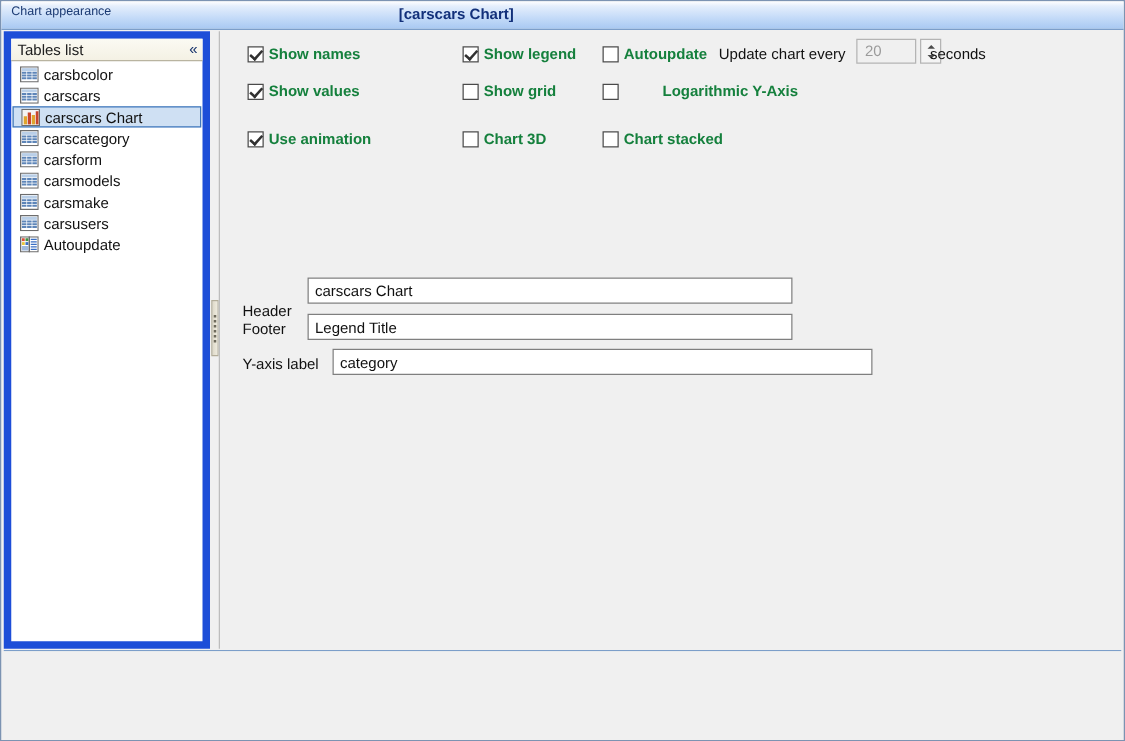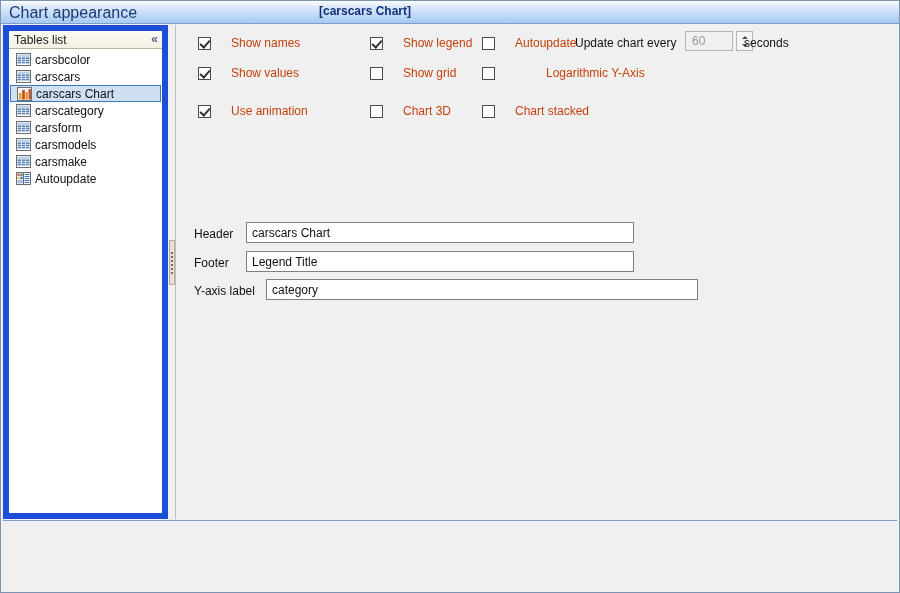--- a/index.html
+++ b/index.html
@@ -27,21 +27,21 @@
     position: absolute;
     left: 0; top: 0;
     width: 898px; height: 23px;
     background: linear-gradient(to bottom, #ffffff 0%, #e4eefc 18%, #c3daf8 62%, #a9c9f2 100%);
     border-bottom: 1px solid #7c9ec9;
     box-sizing: border-box;
   }
   .titlebar-left {
     position: absolute;
     left: 8px; top: 3px;
-    font-size: 16px;
+    font-size: 10px;
     color: #1b3a73;
     white-space: nowrap;
   }
   .titlebar-center {
     position: absolute;
     left: 0; top: 3px;
     width: 728px;
     text-align: center;
     font-size: 12px;
     font-weight: bold;
@@ -167,23 +167,24 @@
     content: "";
     position: absolute;
     left: 3px; top: 0px;
     width: 4px; height: 8px;
     border: solid #303030;
     border-width: 0 2px 2px 0;
     transform: rotate(42deg);
   }
   .chk-label {
     font-size: 12px;
-    color: #c2410c;
-    margin-left: 20px;
-    white-space: nowrap;
+    color: #15803d;
+    margin-left: 4px;
+    white-space: nowrap;
+    font-weight: bold;
   }
 
   .plain-label {
     position: absolute;
     font-size: 12px;
     color: #111111;
     white-space: nowrap;
   }
 
   .spinner {
@@ -395,20 +396,38 @@
               <rect x="9.9" y="4.4" width="3.6" height="1.6" fill="#5d85b8"></rect>
               <rect x="1.5" y="6.6" width="3.6" height="1.6" fill="#5d85b8"></rect>
               <rect x="5.7" y="6.6" width="3.6" height="1.6" fill="#5d85b8"></rect>
               <rect x="9.9" y="6.6" width="3.6" height="1.6" fill="#5d85b8"></rect>
               <rect x="1.5" y="8.8" width="3.6" height="1.6" fill="#5d85b8"></rect>
               <rect x="5.7" y="8.8" width="3.6" height="1.6" fill="#5d85b8"></rect>
               <rect x="9.9" y="8.8" width="3.6" height="1.6" fill="#5d85b8"></rect>
             </svg>
           </span>
           <span class="tree-label">carsmake</span>
+        </div>
+        <div class="tree-item">
+          <span class="ic">
+            <svg width="15" height="13" viewBox="0 0 15 13">
+              <rect x="0.5" y="0.5" width="14" height="12" fill="#ffffff" stroke="#6d6d6d"></rect>
+              <rect x="1.5" y="1.5" width="12" height="2.4" fill="#b9cfe8"></rect>
+              <rect x="1.5" y="4.4" width="3.6" height="1.6" fill="#5d85b8"></rect>
+              <rect x="5.7" y="4.4" width="3.6" height="1.6" fill="#5d85b8"></rect>
+              <rect x="9.9" y="4.4" width="3.6" height="1.6" fill="#5d85b8"></rect>
+              <rect x="1.5" y="6.6" width="3.6" height="1.6" fill="#5d85b8"></rect>
+              <rect x="5.7" y="6.6" width="3.6" height="1.6" fill="#5d85b8"></rect>
+              <rect x="9.9" y="6.6" width="3.6" height="1.6" fill="#5d85b8"></rect>
+              <rect x="1.5" y="8.8" width="3.6" height="1.6" fill="#5d85b8"></rect>
+              <rect x="5.7" y="8.8" width="3.6" height="1.6" fill="#5d85b8"></rect>
+              <rect x="9.9" y="8.8" width="3.6" height="1.6" fill="#5d85b8"></rect>
+            </svg>
+          </span>
+          <span class="tree-label">carsusers</span>
         </div>
         <div class="tree-item">
           <span class="ic">
             <svg width="15" height="13" viewBox="0 0 15 13">
               <rect x="0.5" y="0.5" width="7" height="12" fill="#ffffff" stroke="#6d6d6d"></rect>
               <rect x="1.5" y="1.6" width="2.3" height="2.3" fill="#d94f3a"></rect>
               <rect x="4.4" y="1.6" width="2.3" height="2.3" fill="#3f8f3f"></rect>
               <rect x="1.5" y="4.7" width="2.3" height="2.3" fill="#e8c53a"></rect>
               <rect x="4.4" y="4.7" width="2.3" height="2.3" fill="#3a6fc4"></rect>
               <rect x="1.5" y="7.8" width="5.2" height="3.6" fill="#9fb9dd"></rect>
@@ -472,29 +491,29 @@
       <div class="chkbox"></div>
       <div class="chk-label">Logarithmic Y-Axis</div>
     </div>
     <div class="chk-row" style="left:306px; top:79px;">
       <div class="chkbox"></div>
       <div class="chk-label">Chart stacked</div>
     </div>
 
     <div class="plain-label" style="left:399px; top:11px;">Update chart every</div>
     <div class="spinner" style="left:509px; top:6px;">
-      <div class="spin-field">60</div>
+      <div class="spin-field">20</div>
       <div class="spin-btns">
         <div class="spin-up"></div>
         <div class="spin-dn"></div>
       </div>
     </div>
     <div class="plain-label" style="left:568px; top:11px;">seconds</div>
 
-    <div class="field-label" style="left:18px; top:202px;">Header</div>
+    <div class="field-label" style="left:18px; top:217px;">Header</div>
     <div class="txt" style="left:70px; top:197px; width:388px;">carscars Chart</div>
 
     <div class="field-label" style="left:18px; top:231px;">Footer</div>
     <div class="txt" style="left:70px; top:226px; width:388px;">Legend Title</div>
 
     <div class="field-label" style="left:18px; top:259px;">Y-axis label</div>
     <div class="txt" style="left:90px; top:254px; width:432px;">category</div>
 
   </div>
 

